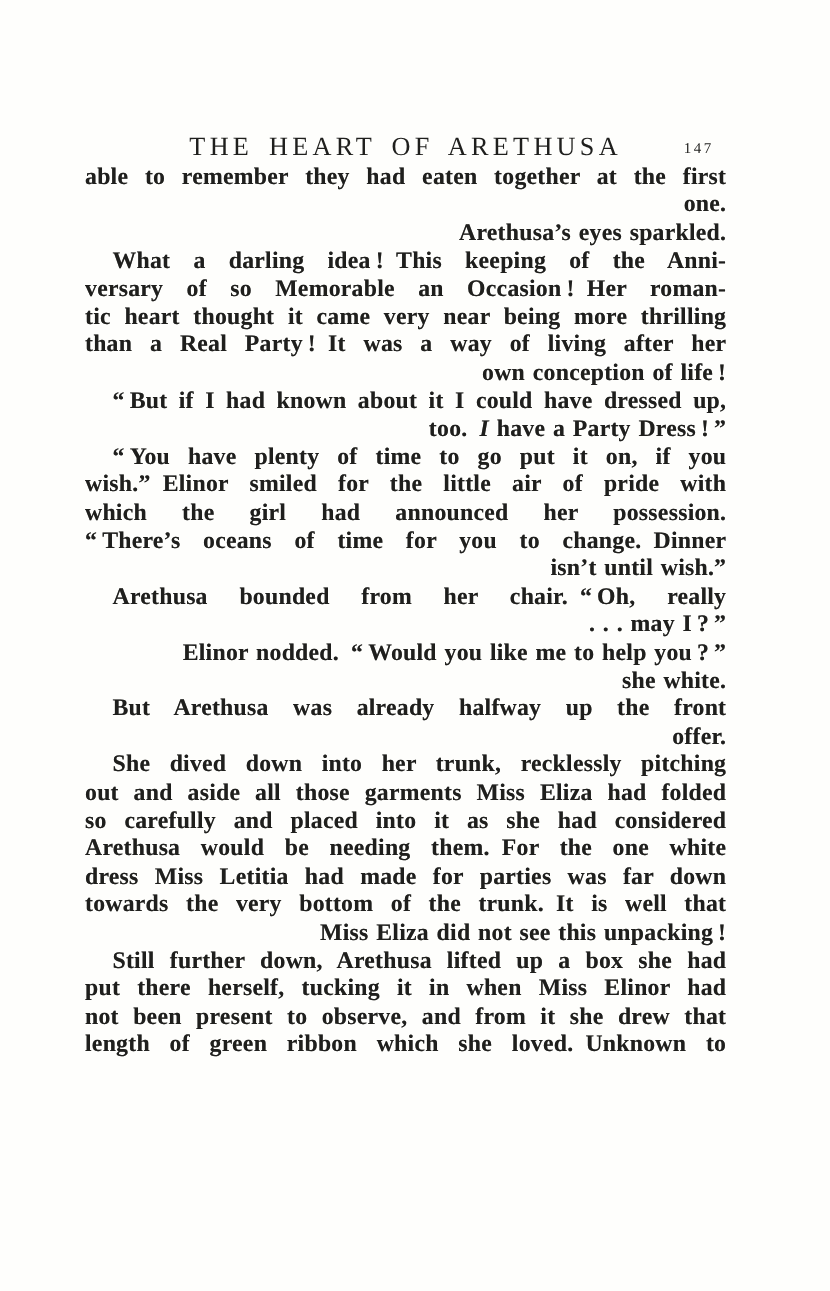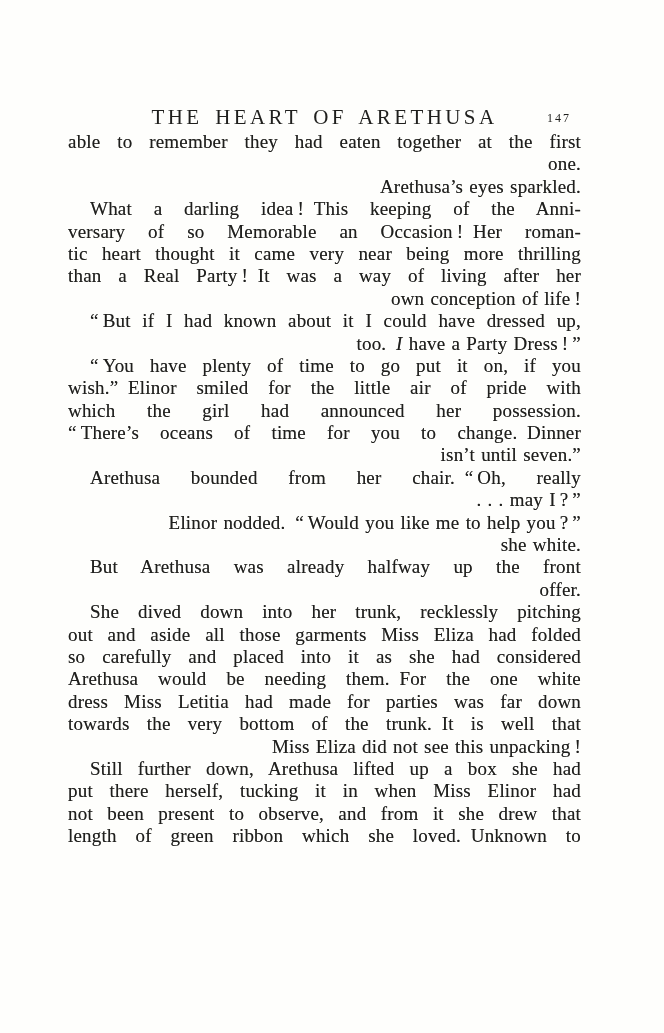--- a/index.html
+++ b/index.html
@@ -38,20 +38,21 @@
     position: absolute;
     right: 10px;
     top: 1px;
     font-size: 12px;
     letter-spacing: 2px;
     line-height: 24px;
     font-variant-numeric: oldstyle-nums;
   }
   .text-block {
     width: 513px;
+    font-weight: bold;
   }
   .line {
     font-size: 19px;
     line-height: 22.4px;
     height: 22.4px;
     word-spacing: 1.2px;
     letter-spacing: 0.2px;
     text-align: right;
     text-shadow: 0 0 0.4px rgba(30,30,28,0.55);
   }
@@ -83,21 +84,21 @@
         <div class="line just"><span>versary of so Memorable an Occasion ! Her roman-</span></div>
         <div class="line just"><span>tic heart thought it came very near being more thrilling</span></div>
         <div class="line just"><span>than a Real Party ! It was a way of living after her</span></div>
         <div class="line"><span>own conception of life !</span></div>
         <div class="line just ind"><span>“ But if I had known about it I could have dressed up,</span></div>
         <div class="line"><span>too. </span><i>I</i><span> have a Party Dress ! ”</span></div>
         <div class="line just ind"><span>“ You have plenty of time to go put it on, if you</span></div>
         <div class="line just"><span>wish.” Elinor smiled for the little air of pride with</span></div>
         <div class="line just"><span>which the girl had announced her possession.</span></div>
         <div class="line just"><span>“ There’s oceans of time for you to change. Dinner</span></div>
-        <div class="line"><span>isn’t until seven.”</span></div>
+        <div class="line"><span>isn’t until wish.”</span></div>
         <div class="line just ind"><span>Arethusa bounded from her chair. “ Oh, really</span></div>
         <div class="line"><span>. . . may I ? ”</span></div>
         <div class="line ind"><span>Elinor nodded. “ Would you like me to help you ? ”</span></div>
         <div class="line"><span>she white.</span></div>
         <div class="line just ind"><span>But Arethusa was already halfway up the front</span></div>
         <div class="line"><span>offer.</span></div>
         <div class="line just ind"><span>She dived down into her trunk, recklessly pitching</span></div>
         <div class="line just"><span>out and aside all those garments Miss Eliza had folded</span></div>
         <div class="line just"><span>so carefully and placed into it as she had considered</span></div>
         <div class="line just"><span>Arethusa would be needing them. For the one white</span></div>

